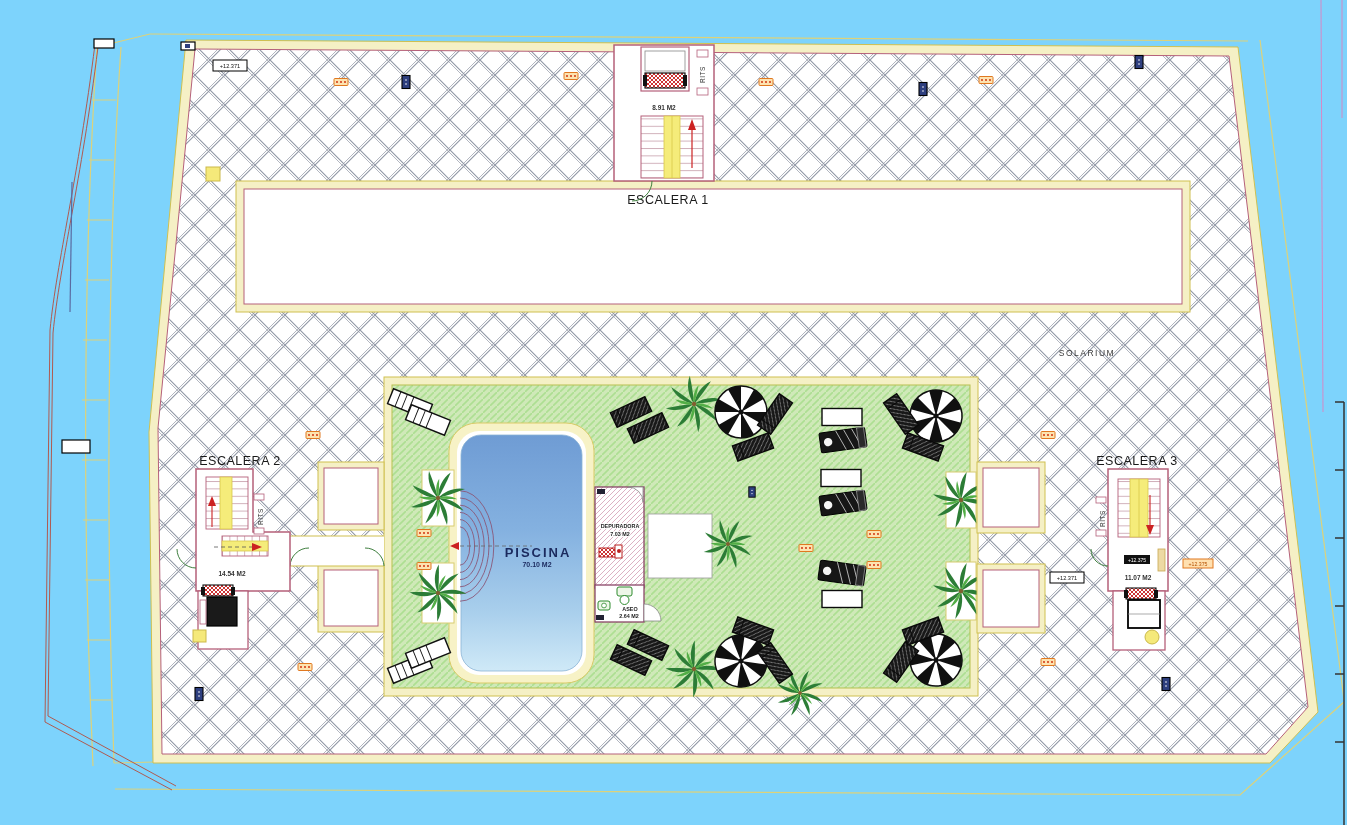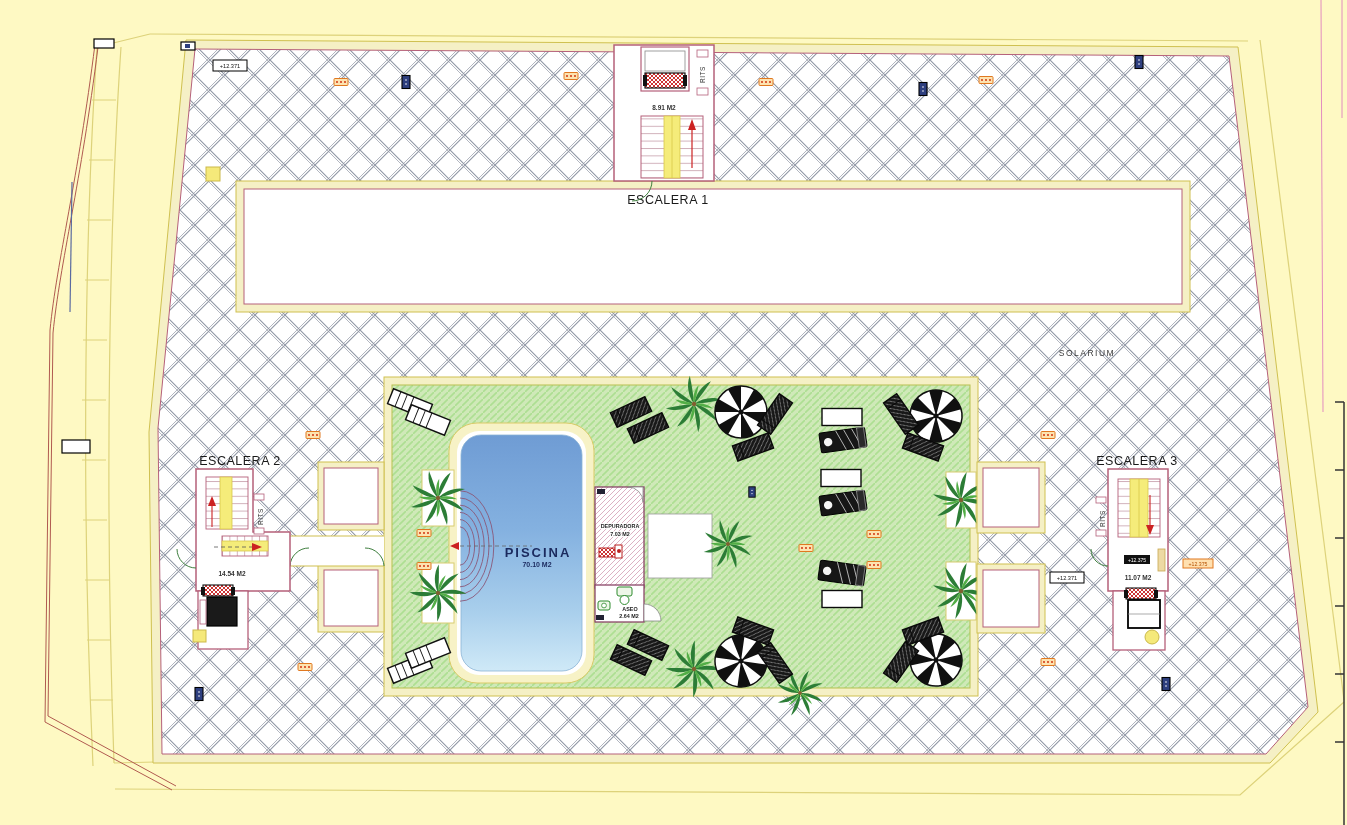--- a/index.html
+++ b/index.html
@@ -1,16 +1,16 @@
 <!DOCTYPE html>
 <html><head>
 <meta charset="utf-8">
 <style>
   html,body{margin:0;padding:0;background:#ffffff;}
-  .canvas{position:relative;width:1347px;height:825px;background:#fef9c3;overflow:hidden;}
+  .canvas{position:relative;width:1347px;height:825px;background:#7dd3fc;overflow:hidden;}
   svg{position:absolute;left:0;top:0;}
   text{font-family:"Liberation Sans","DejaVu Sans",sans-serif;fill:#1a1a1a;}
   .big-label{font-size:12.5px;letter-spacing:.5px;}
   .area-label{font-size:6.5px;font-weight:bold;fill:#333;}
   .tiny-label{font-size:5.4px;font-weight:bold;fill:#222;paint-order:stroke;stroke:#ffffff;stroke-width:1.6px;}
   .rits{font-size:6.5px;fill:#333;letter-spacing:.5px;}
   .lvl{font-size:5.6px;fill:#111;}
   .pool-name{font-size:13px;font-weight:bold;fill:#1b2a5e;letter-spacing:2px;}
   .pool-area{font-size:7px;font-weight:bold;fill:#1b2a5e;}
   .solarium{font-size:8.5px;fill:#3a3a3a;letter-spacing:1.5px;}

